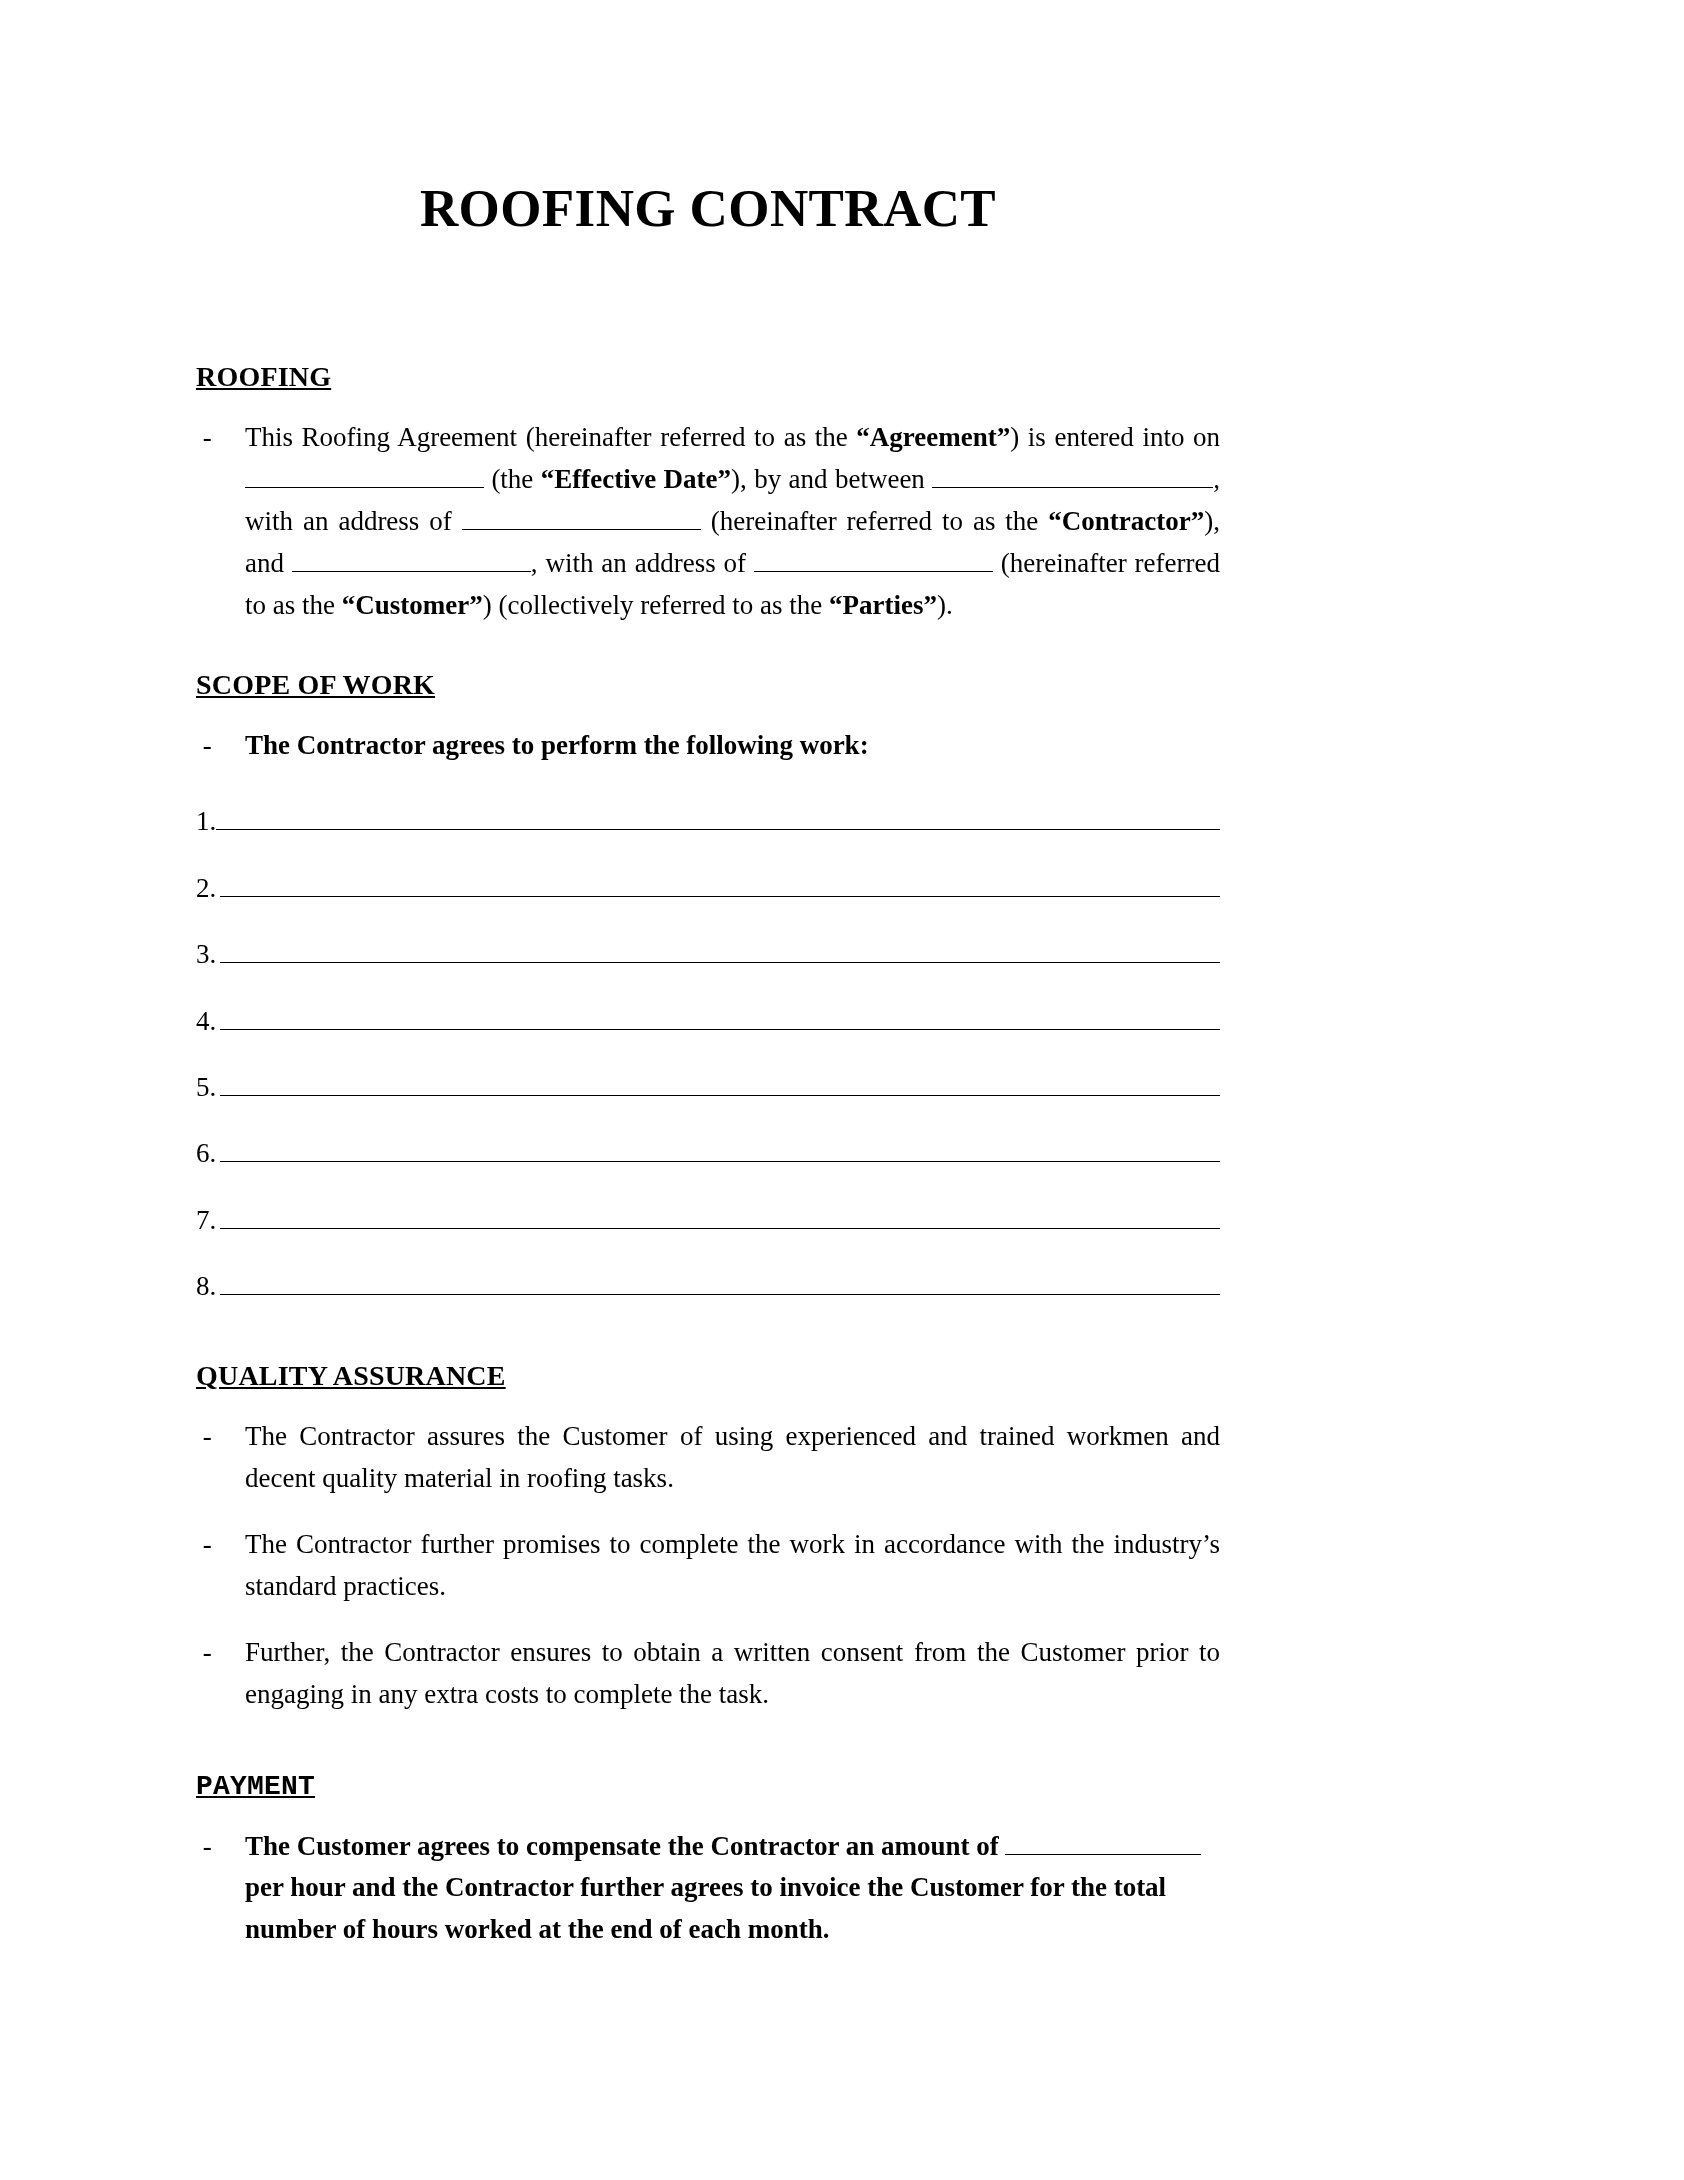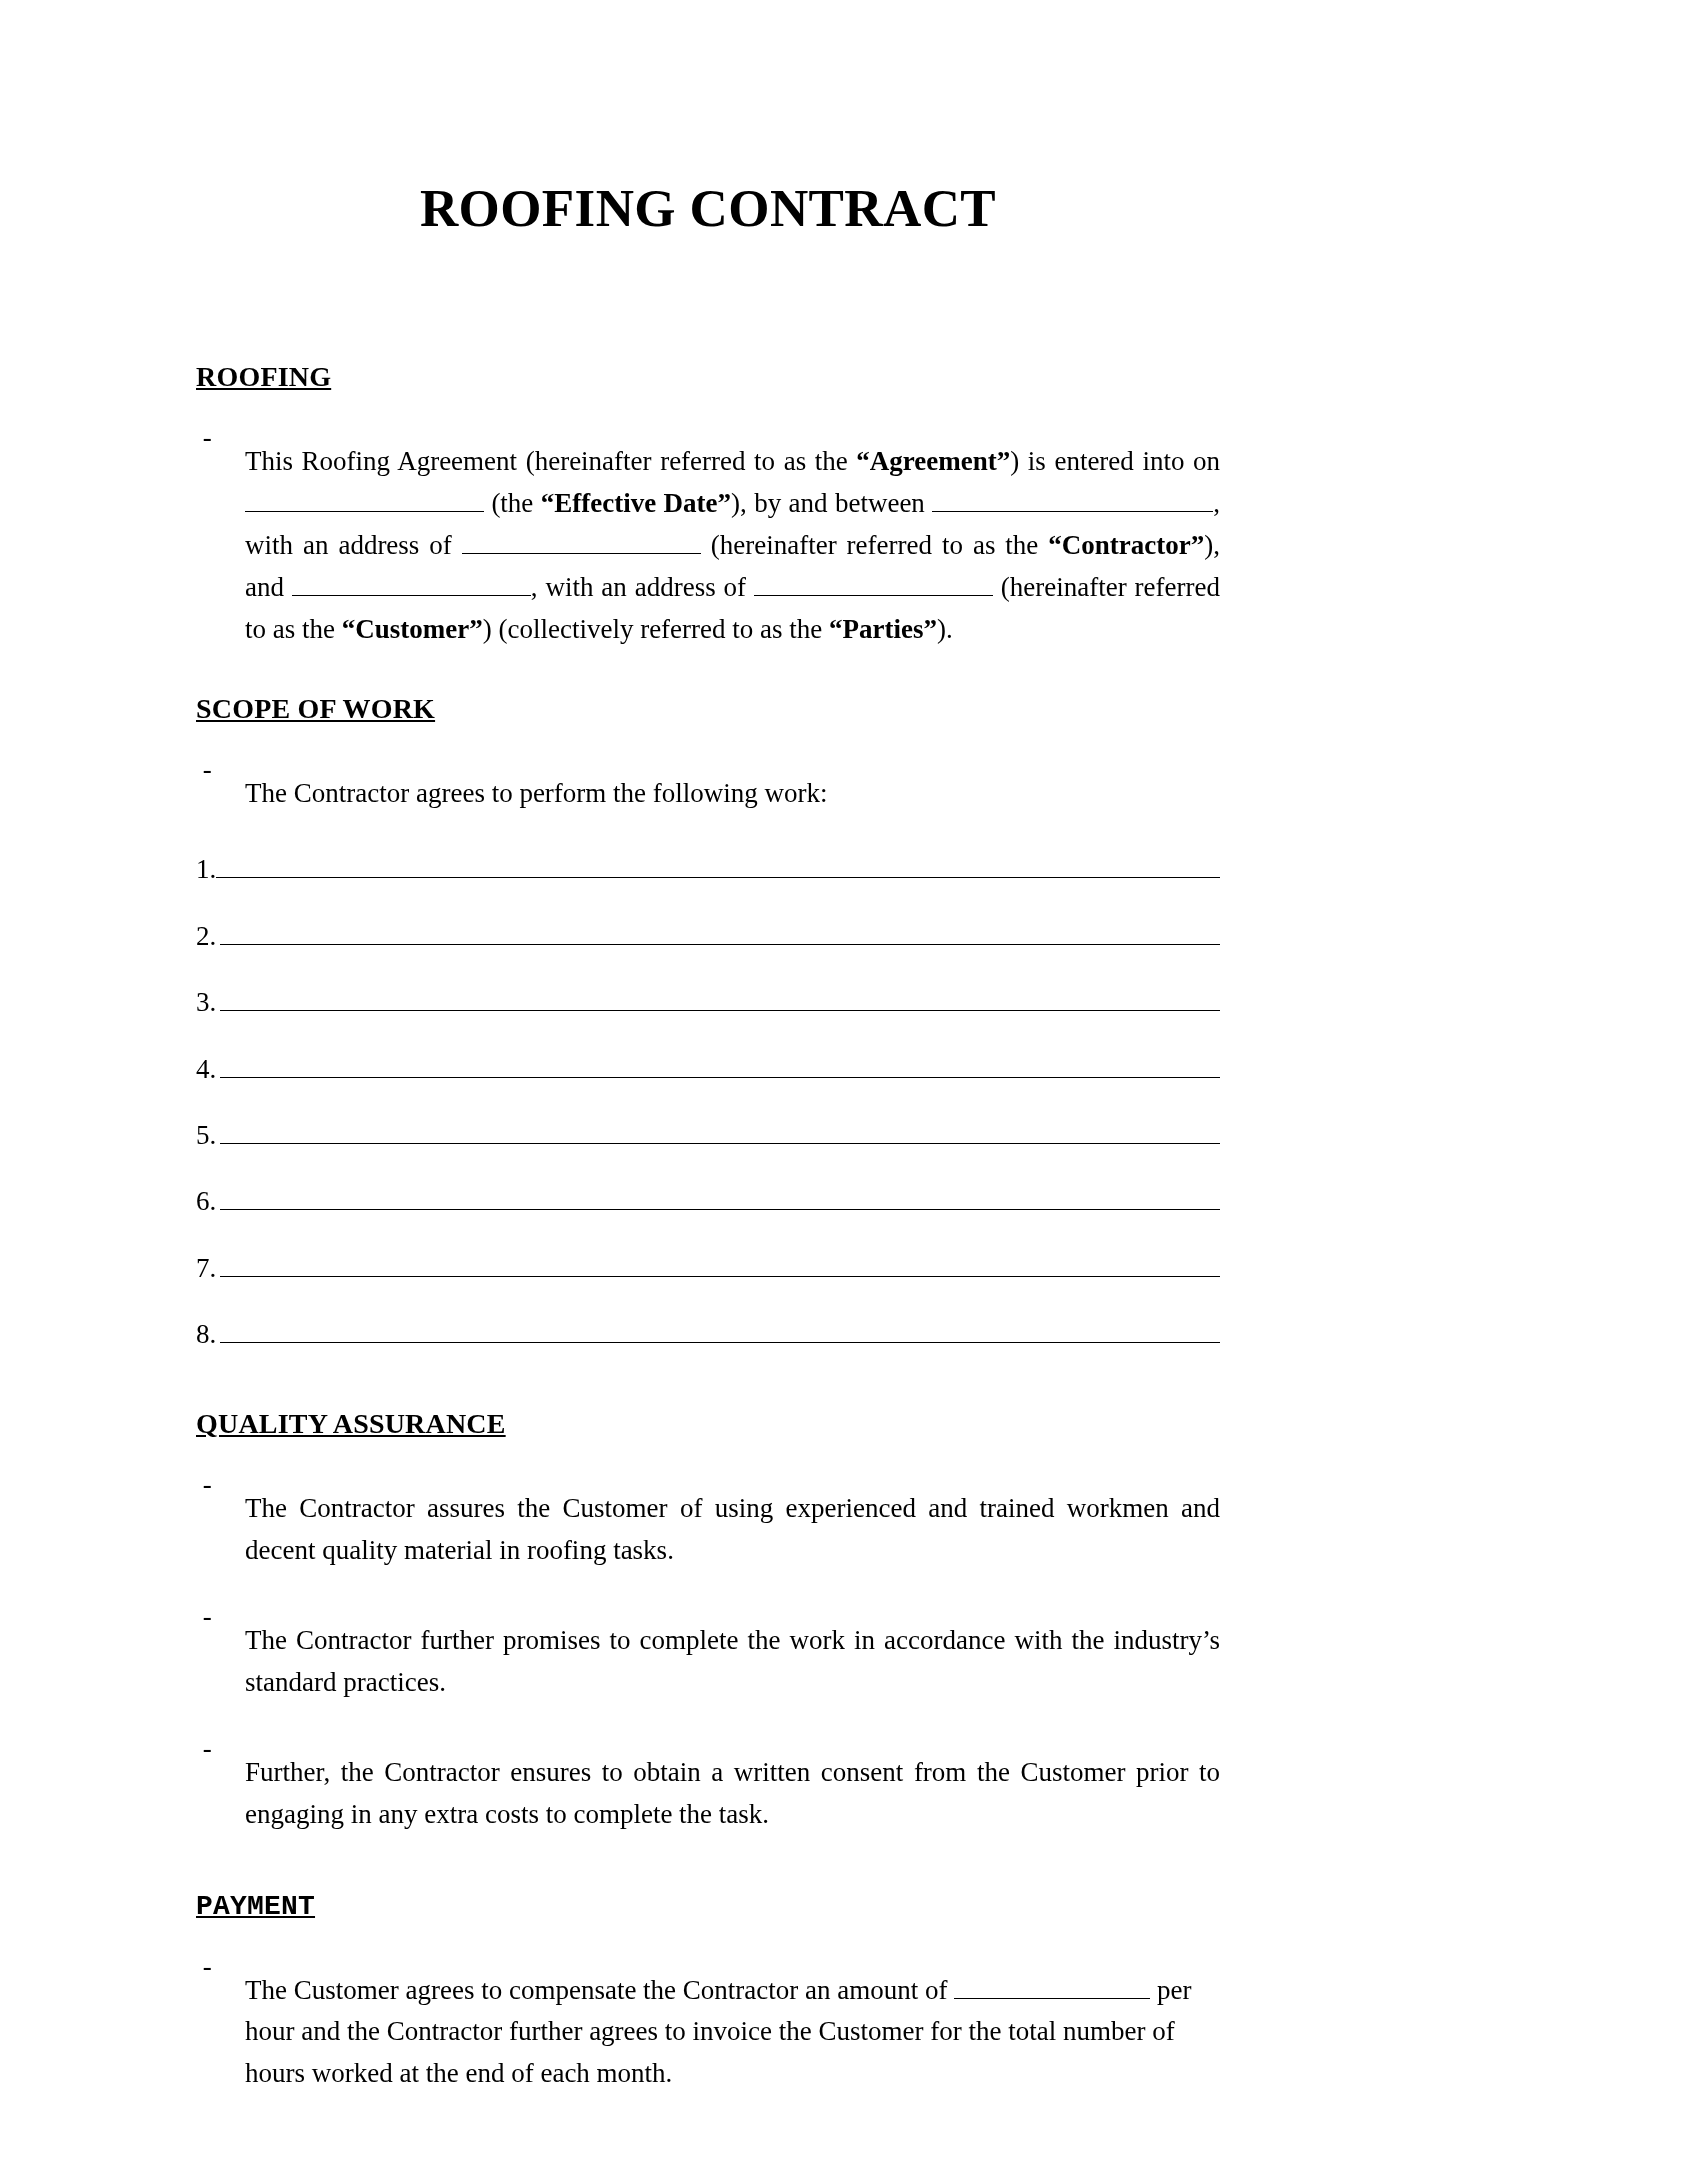--- a/index.html
+++ b/index.html
@@ -50,23 +50,22 @@
     font-size: 27px;
     line-height: 1.55;
     padding-left: 6.8px;
     box-sizing: border-box;
   }
   .bullet-text {
     flex: 1 1 auto;
     font-size: 27px;
     line-height: 1.55;
     text-align: justify;
-    margin-top: 24px;
   }
-  .bullet-text.nojustify { text-align: left; }
+  .bullet-text.nojustify { text-align: left; font-weight: bold; }
   b { font-weight: bold; }
 
   .fill {
     display: inline-block;
     border-bottom: 1.7px solid #000;
     vertical-align: baseline;
   }
   .f-sm { width: 196px; }
   .f-md { width: 239px; }
   .f-lg { width: 281px; }

